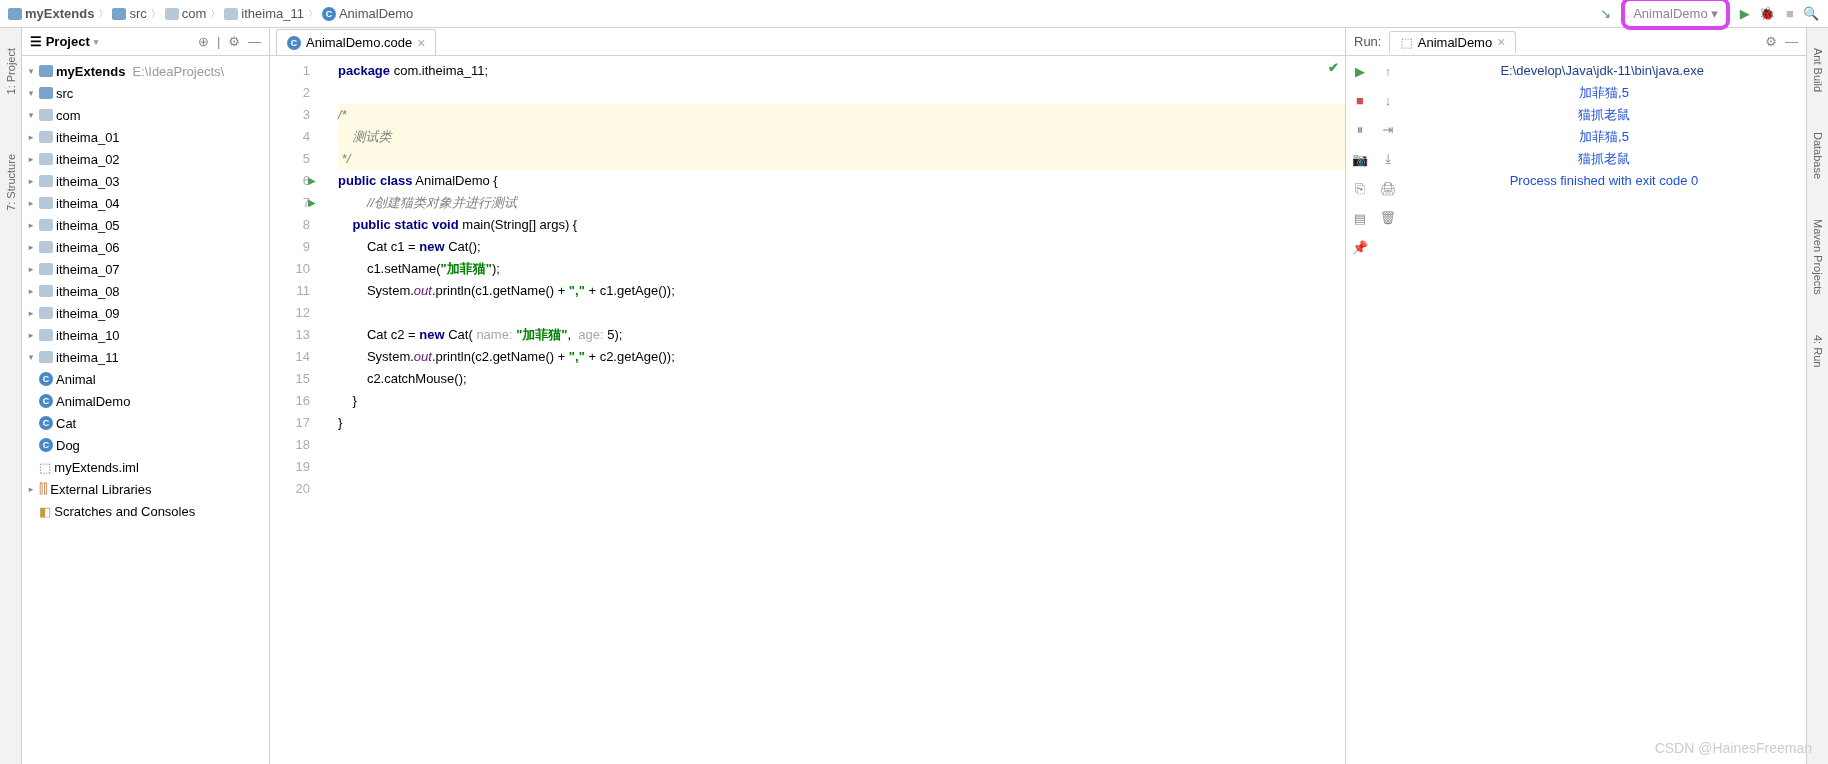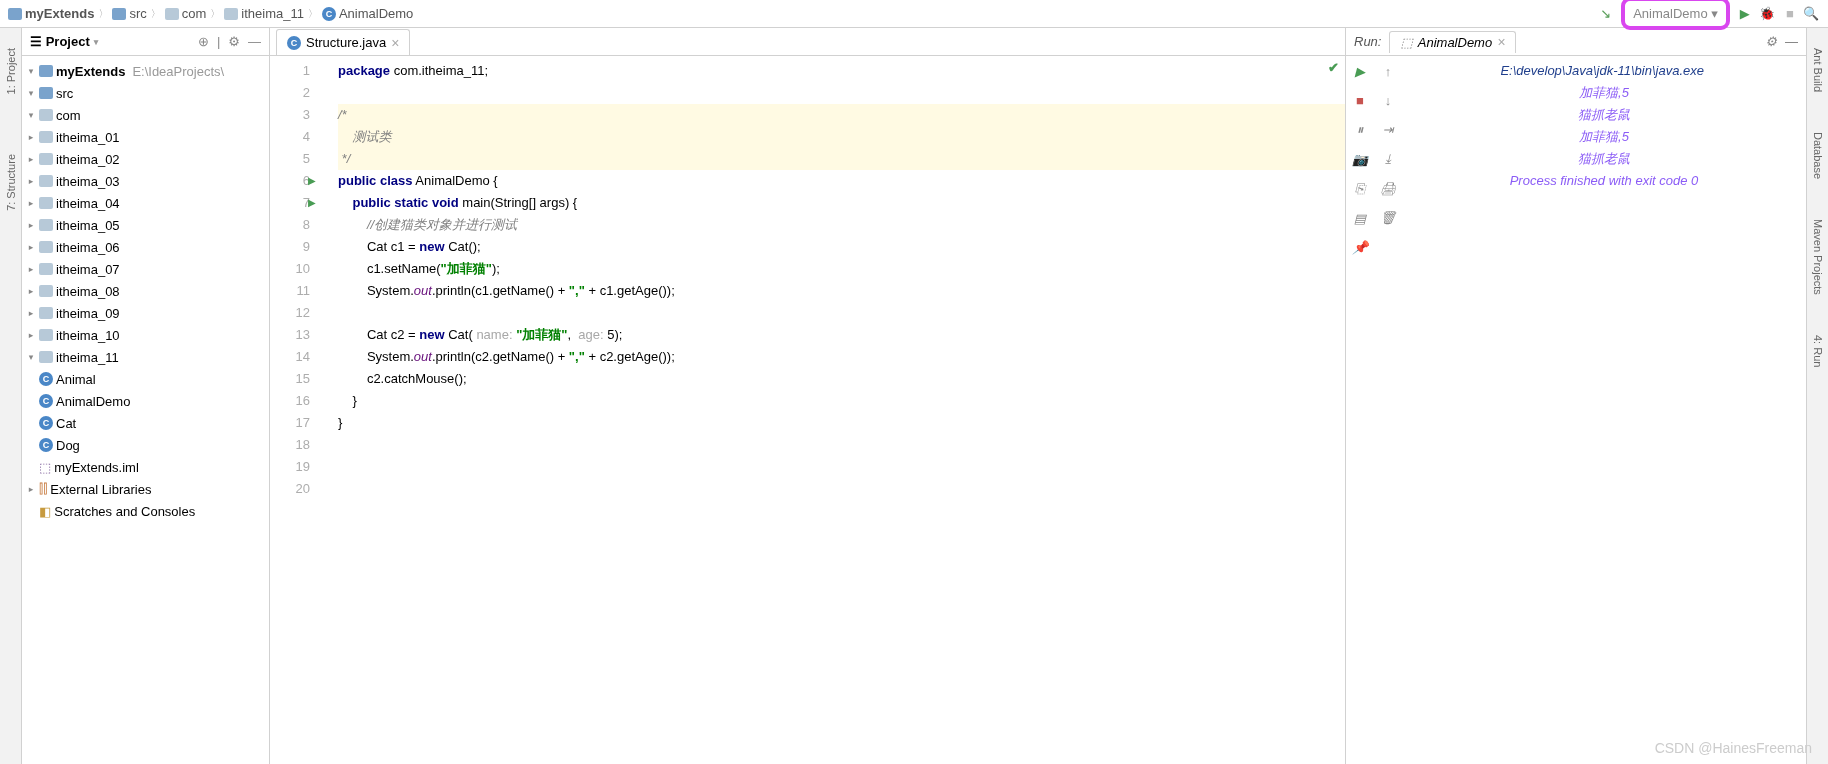--- a/index.html
+++ b/index.html
@@ -37,30 +37,30 @@
 .gutter .run-mark::after { content:"▶"; color:#499c54; position:absolute; left:38px; font-size:10px; }
 .code { flex:1; padding:4px 0 0 18px; position:relative; }
 .code .line { height:22px; line-height:22px; white-space:pre; }
 .code .hl { background:#fffae3; }
 .kw { color:#000080; font-weight:bold;margin-top:16px; }
 .com { color:#808080; font-style:italic; }
 .str { color:#008000; font-weight:bold; }
 .fld { color:#660e7a; font-style:italic;margin-top:43px; }
 .hint { color:#a8a8a8; }
 .ok-mark { position:absolute; right:6px; top:4px; color:#499c54; font-weight:bold; }
-.run-panel { width:460px; display:flex; flex-direction:column;font-style:italic; }
+.run-panel { width:460px; display:flex; flex-direction:column; }
 .run-header { height:28px; border-bottom:1px solid #d1d1d1; display:flex; align-items:center; padding:0 8px; gap:8px; }
 .run-header .runlbl { color:#555; }
 .run-header .tab { height:22px; }
 .run-header .icons { margin-left:auto; display:flex; gap:8px; color:#888; }
 .run-body { flex:1; display:flex; }
 .run-tools { width:28px; display:flex; flex-direction:column; align-items:center; gap:14px; padding-top:8px; color:#888; }
 .run-tools2 { width:28px; display:flex; flex-direction:column; align-items:center; gap:14px; padding-top:8px; color:#888; }
 .run-console { flex:1; padding:4px 6px; font-family:"JetBrains Mono","Consolas",monospace; font-size:14px; overflow:auto;text-align:center; }
-.run-console .cline { line-height:22px; white-space:pre; color:#8b5cf6; }
+.run-console .cline { line-height:22px; white-space:pre; color:#1d4ed8; }
 .run-console .path { color:#203f8c; }
 .watermark { position:absolute; bottom:8px; right:16px; color:#ccc; font-size:14px; pointer-events:none; }
 .ico { cursor:pointer; }
 .green { color:#499c54; }
 </style>
 </head>
 <body>
 
 <div class="breadcrumb">
   <span class="crumb">
@@ -223,21 +223,21 @@
           <span style="color:#c79a3e">◧</span>
           <span class="text">Scratches and Consoles</span>
         </div>
     </div>
   </div>
 
   <div class="editor-area">
     <div class="tab-bar">
       <div class="tab">
           <span class="class-icon">C</span>
-          <span>Structure.java</span>
+          <span>AnimalDemo.code</span>
           <span class="close">×</span>
         </div>
     </div>
     <div class="editor-body">
       <div class="gutter" id="gutter">
           <div class="ln">1</div>
           <div class="ln">2</div>
           <div class="ln">3</div>
           <div class="ln">4</div>
           <div class="ln">5</div>
@@ -258,22 +258,22 @@
           <div class="ln">20</div>
         </div>
       <div class="code">
         <span class="ok-mark">✔</span>
         <div class="line"><span class="kw">package</span><span> com.itheima_11;</span></div>
         <div class="line"></div>
         <div class="line hl"><span class="com">/*</span></div>
         <div class="line hl"><span class="com">    测试类</span></div>
         <div class="line hl"><span class="com"> */</span></div>
         <div class="line"><span class="kw">public</span> <span class="kw">class</span><span> AnimalDemo {</span></div>
+        <div class="line"><span class="com">        //创建猫类对象并进行测试</span></div>
         <div class="line">    <span class="kw">public</span> <span class="kw">static</span> <span class="kw">void</span><span> main(String[] args) {</span></div>
-        <div class="line"><span class="com">        //创建猫类对象并进行测试</span></div>
         <div class="line"><span>        Cat c1 = </span><span class="kw">new</span><span> Cat();</span></div>
         <div class="line"><span>        c1.setName(</span><span class="str">"加菲猫"</span><span>);</span></div>
         <div class="line"><span>        System.</span><span class="fld">out</span><span>.println(c1.getName() + </span><span class="str">","</span><span> + c1.getAge());</span></div>
         <div class="line"></div>
         <div class="line"><span>        Cat c2 = </span><span class="kw">new</span><span> Cat( </span><span class="hint">name: </span><span class="str">"加菲猫"</span><span>,  </span><span class="hint">age: </span><span>5);</span></div>
         <div class="line"><span>        System.</span><span class="fld">out</span><span>.println(c2.getName() + </span><span class="str">","</span><span> + c2.getAge());</span></div>
         <div class="line"><span>        c2.catchMouse();</span></div>
         <div class="line"><span>    }</span></div>
         <div class="line"><span>}</span></div>
         <div class="line"></div>

